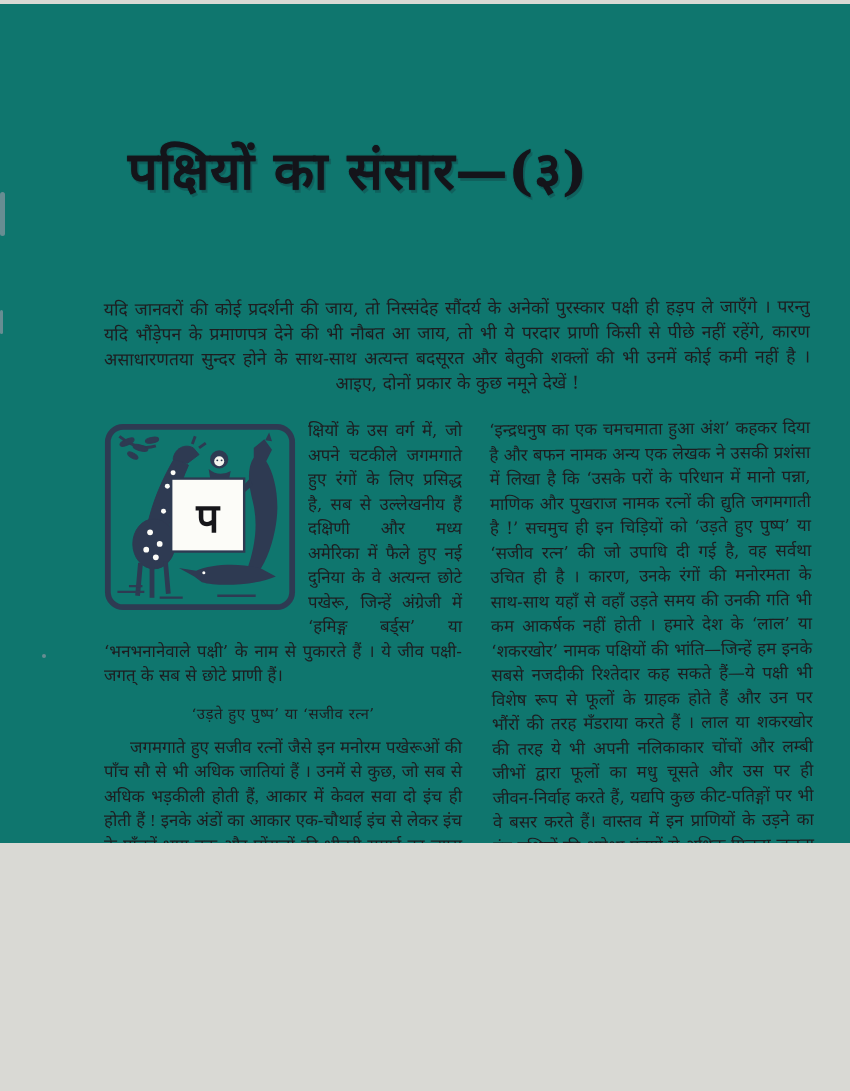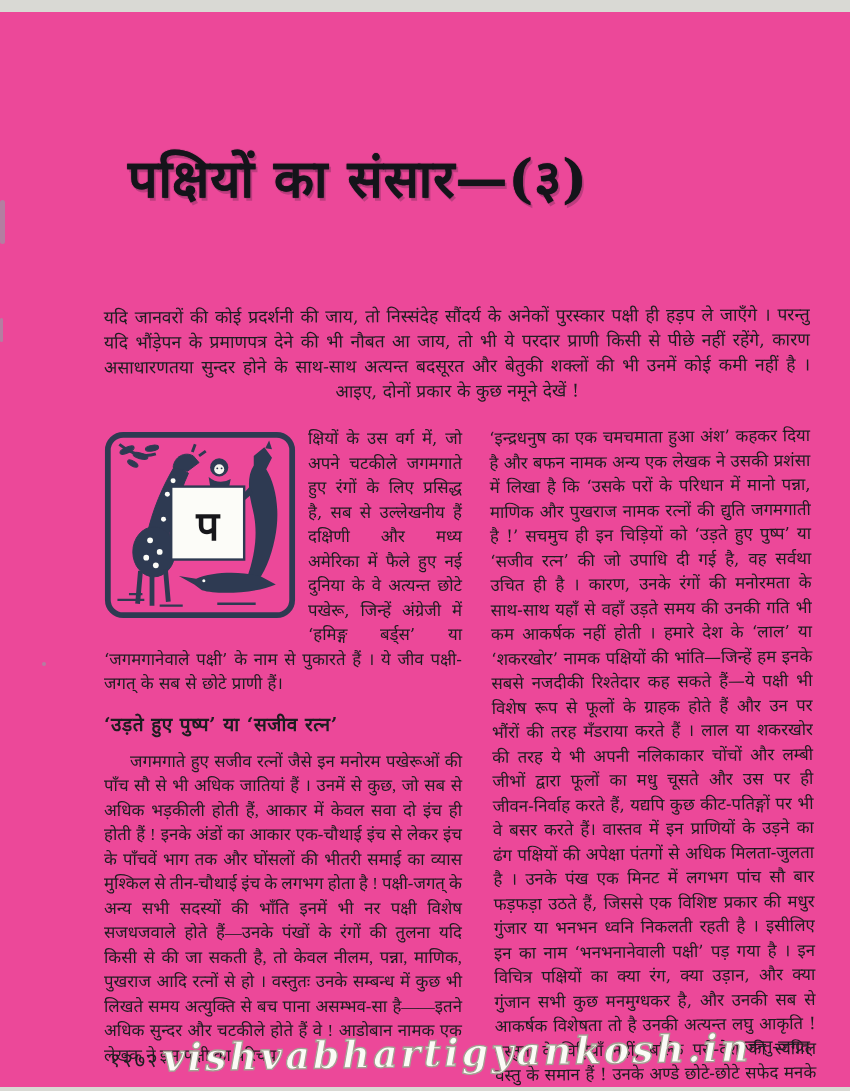--- a/index.html
+++ b/index.html
@@ -1,18 +1,18 @@
 <!DOCTYPE html>
 <html><head>
 <meta charset="utf-8">
 <style>
   html,body{margin:0;padding:0;background:#d9d9d4;}
   .page{
-    position:relative;width:850px;height:1075px;margin:12px auto;
-    background:#ec4899;overflow:hidden;
+    position:relative;width:850px;height:839px;margin:4px auto;
+    background:#0f766e;overflow:hidden;
     font-family:"DejaVu Serif","Liberation Serif",serif;
     color:#1d1d20;
   }
   
   .speck{position:absolute;background:#969aa6;opacity:.65;border-radius:3px;}
   .speck.s1{left:0;top:188px;width:5px;height:44px;}
   .speck.s2{left:0;top:306px;width:3px;height:24px;}
   .speck.s3{left:42px;top:650px;width:4px;height:4px;border-radius:50%;}
 
   
@@ -40,21 +40,21 @@
 
   .illustration{
     float:left;width:192px;height:190px;margin:4px 12px 4px 0;
   }
   .illustration svg{width:100%;height:100%;display:block;}
   .dropcap-letter-text{
     font-family:"DejaVu Serif","Liberation Serif",serif;
     font-weight:bold;
   }
   .subheading{
-    text-align:left;font-size:19px;font-weight:700;
+    text-align:center;font-size:15px;font-weight:400;
     margin:15px 0 13px;letter-spacing:.5px;
   }
 
   
   .footer{position:absolute;left:104px;top:1018px;width:706px;height:64px;}
   .page-number{position:absolute;left:6px;top:16px;font-size:20px;letter-spacing:2px;}
   .watermark{
     position:absolute;left:50%;top:0;transform:translateX(-50%) rotate(-1deg);
     font-size:38px;font-style:italic;font-weight:bold;letter-spacing:3px;
     white-space:nowrap;color:#fbfbf6;
@@ -130,21 +130,21 @@
             <path d="M94 160 l-16 -9 18 3 c18 -8 50 -8 68 -2 l15 8 c-20 9 -60 11 -77 6 z"></path>
             <circle cx="104" cy="156" r="1.6" fill="#fcfcf8"></circle>
           </g>
 
           <path d="M14 176 h28 M58 182 h24 M118 180 h40 M26 170 h14" stroke="#2e3a52" stroke-width="2.5"></path>
 
           <rect x="70" y="58" width="76" height="76" fill="#fcfcf8" stroke="#2e3a52" stroke-width="2.5"></rect>
           <text class="dropcap-letter-text" x="108" y="114" font-size="42" text-anchor="middle" fill="#16161a">प</text>
         </svg>
       </div>
-      <p>क्षियों के उस वर्ग में, जो अपने चटकीले जगमगाते हुए रंगों के लिए प्रसिद्ध है, सब से उल्लेखनीय हैं दक्षिणी और मध्य अमेरिका में फैले हुए नई दुनिया के वे अत्यन्त छोटे पखेरू, जिन्हें अंग्रेजी में ‘हमिङ्ग बर्ड्स’ या ‘जगमगानेवाले पक्षी’ के नाम से पुकारते हैं । ये जीव पक्षी-जगत् के सब से छोटे प्राणी हैं।</p>
+      <p>क्षियों के उस वर्ग में, जो अपने चटकीले जगमगाते हुए रंगों के लिए प्रसिद्ध है, सब से उल्लेखनीय हैं दक्षिणी और मध्य अमेरिका में फैले हुए नई दुनिया के वे अत्यन्त छोटे पखेरू, जिन्हें अंग्रेजी में ‘हमिङ्ग बर्ड्स’ या ‘भनभनानेवाले पक्षी’ के नाम से पुकारते हैं । ये जीव पक्षी-जगत् के सब से छोटे प्राणी हैं।</p>
       <div class="subheading">‘उड़ते हुए पुष्प’ या ‘सजीव रत्न’</div>
       <p class="para-indent">जगमगाते हुए सजीव रत्नों जैसे इन मनोरम पखेरूओं की पाँच सौ से भी अधिक जातियां हैं । उनमें से कुछ, जो सब से अधिक भड़कीली होती हैं, आकार में केवल सवा दो इंच ही होती हैं ! इनके अंडों का आकार एक-चौथाई इंच से लेकर इंच के पाँचवें भाग तक और घोंसलों की भीतरी समाई का व्यास मुश्किल से तीन-चौथाई इंच के लगभग होता है ! पक्षी-जगत् के अन्य सभी सदस्यों की भाँति इनमें भी नर पक्षी विशेष सजधजवाले होते हैं—उनके पंखों के रंगों की तुलना यदि किसी से की जा सकती है, तो केवल नीलम, पन्ना, माणिक, पुखराज आदि रत्नों से हो ।  वस्तुतः उनके सम्बन्ध में कुछ भी लिखते समय अत्युक्ति से बच पाना असम्भव-सा है——इतने अधिक सुन्दर और चटकीले होते हैं वे ! आडोबान नामक एक लेखक ने इस पक्षी का परिचय</p>
     </div>
 
     <div class="col-right">
       <p>‘इन्द्रधनुष का एक चमचमाता हुआ अंश’ कहकर दिया है और बफन नामक अन्य एक लेखक ने उसकी प्रशंसा में लिखा है कि ‘उसके परों के परिधान में मानो पन्ना, माणिक और पुखराज नामक रत्नों की द्युति जगमगाती है !’ सचमुच ही इन चिड़ियों को ‘उड़ते हुए पुष्प’ या ‘सजीव रत्न’ की जो उपाधि दी गई है, वह सर्वथा उचित ही है ।  कारण, उनके रंगों की मनोरमता के साथ-साथ यहाँ से वहाँ उड़ते समय की उनकी गति भी कम आकर्षक नहीं होती । हमारे देश के ‘लाल’ या ‘शकरखोर’ नामक पक्षियों की भांति—जिन्हें हम इनके सबसे नजदीकी रिश्तेदार कह सकते हैं—ये पक्षी भी विशेष रूप से फूलों के ग्राहक होते हैं और उन पर भौंरों की तरह मँडराया करते हैं । लाल या शकरखोर की तरह ये भी अपनी नलिकाकार चोंचों और लम्बी जीभों द्वारा फूलों का मधु चूसते और उस पर ही जीवन-निर्वाह करते हैं, यद्यपि कुछ कीट-पतिङ्गों पर भी वे बसर करते हैं। वास्तव में इन प्राणियों के उड़ने का ढंग पक्षियों की अपेक्षा पंतगों से अधिक मिलता-जुलता है । उनके पंख एक मिनट में लगभग पांच सौ बार फड़फड़ा उठते हैं, जिससे एक विशिष्ट प्रकार की मधुर गुंजार या भनभन ध्वनि निकलती रहती है । इसीलिए इन का नाम ‘भनभनानेवाली पक्षी’ पड़ गया है । इन विचित्र पक्षियों का क्या रंग, क्या उड़ान, और क्या गुंजान सभी कुछ मनमुग्धकर है, और उनकी सब से आकर्षक विशेषता तो है उनकी अत्यन्त लघु आकृति ! वस्तुतः वे चिड़ियाँ नहीं, बल्कि परी-देश की स्वप्निल वस्तु के समान हैं !  उनके अण्डे छोटे-छोटे सफेद मनके जैसे होते हैं !</p>
     </div>
 
   </div>
 

